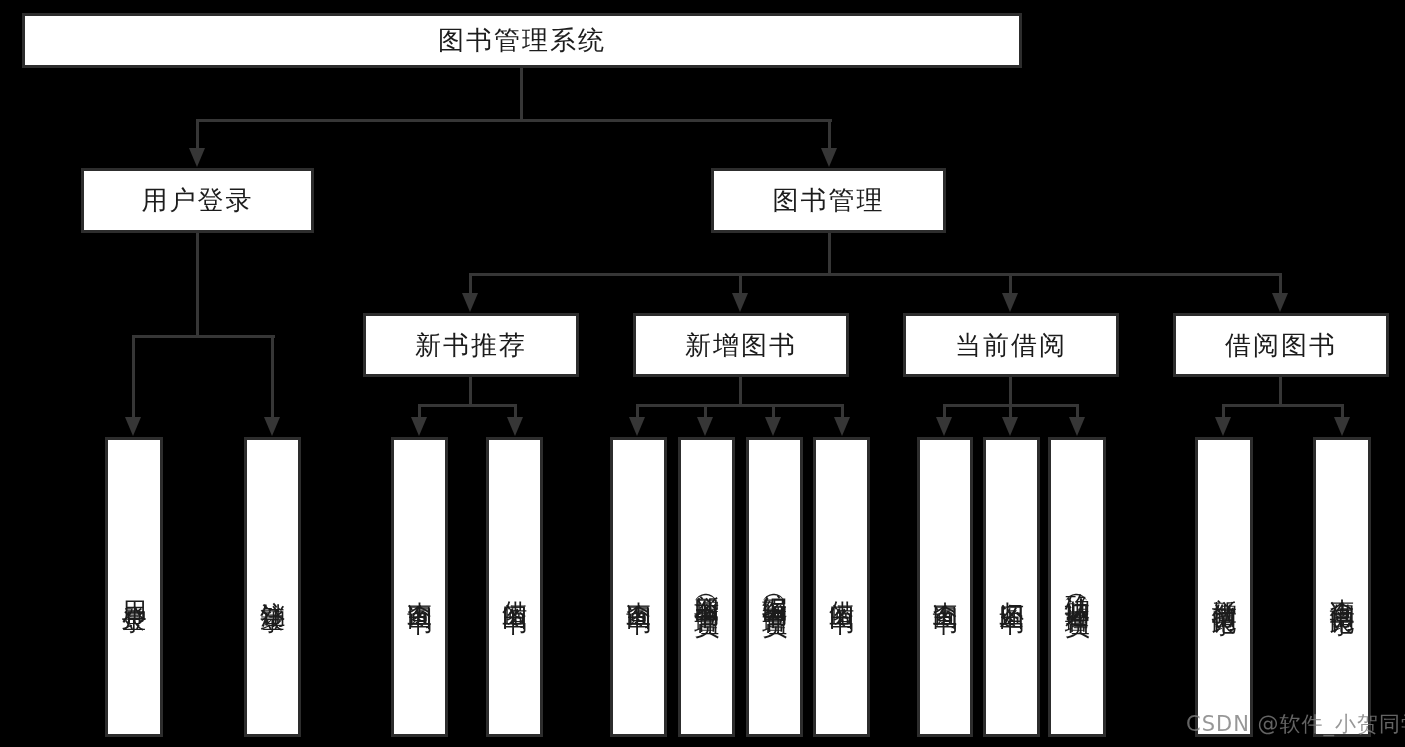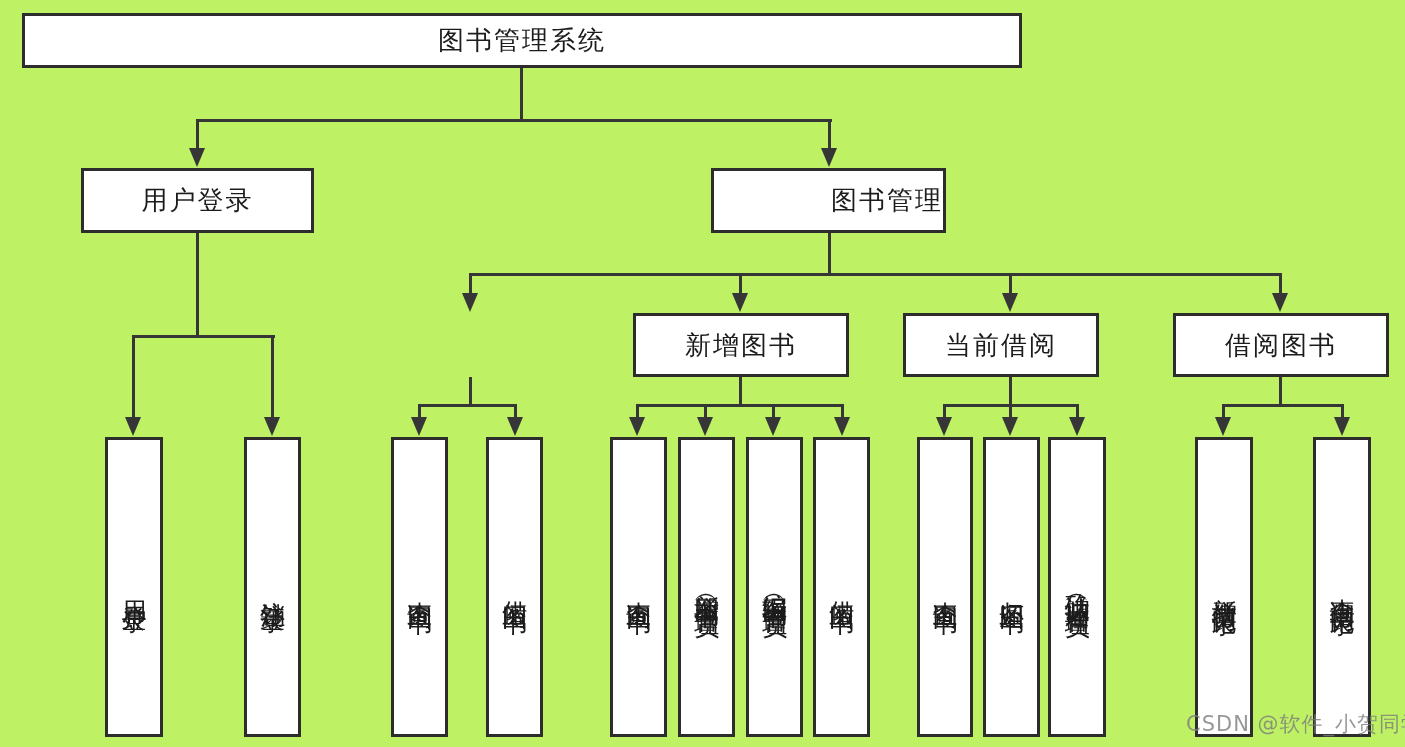--- a/index.html
+++ b/index.html
@@ -1,19 +1,19 @@
 <!DOCTYPE html>
 <html><head>
 <meta charset="utf-8">
 <style>
   html,body{margin:0;padding:0;background:#ffffff;}
   .stage{
     position:relative;
     width:1405px;height:747px;
-    background:#bef264;
+    background:#000000;
     font-family:"DejaVu Sans","Liberation Sans",sans-serif;
     overflow:hidden;
   }
   .box{
     position:absolute;
     box-sizing:border-box;
     border:3px solid #2d2d2d;
     background:#ffffff;
     display:flex;align-items:center;justify-content:center;
     color:#1c1c1c;
@@ -66,21 +66,21 @@
   <div class="vline" style="left:520px;top:68px;height:54px;"></div>
   <div class="hline" style="left:196px;top:119px;width:636px;"></div>
   <div class="vline" style="left:196px;top:119px;height:33px;"></div>
   <div class="arr" style="left:189px;top:148px;"></div>
   <div class="vline" style="left:828px;top:119px;height:33px;"></div>
   <div class="arr" style="left:821px;top:148px;"></div>
 
   <div class="box" style="left:81px;top:168px;width:233px;height:65px;">
     <span>用户登录</span>
   </div>
-  <div class="box" style="left:711px;top:168px;width:235px;height:65px;justify-content:flex-end;">
+  <div class="box" style="left:711px;top:168px;width:235px;height:65px;">
     <span>图书管理</span>
   </div>
 
   <div class="vline" style="left:196px;top:233px;height:104px;"></div>
   <div class="hline" style="left:132px;top:335px;width:143px;"></div>
   <div class="vline" style="left:132px;top:335px;height:86px;"></div>
   <div class="arr" style="left:125px;top:417px;"></div>
   <div class="vline" style="left:271px;top:335px;height:86px;"></div>
   <div class="arr" style="left:264px;top:417px;"></div>
 
@@ -88,24 +88,27 @@
   <div class="hline" style="left:469px;top:273px;width:813px;"></div>
   <div class="vline" style="left:469px;top:273px;height:24px;"></div>
   <div class="arr" style="left:462px;top:293px;"></div>
   <div class="vline" style="left:739px;top:273px;height:24px;"></div>
   <div class="arr" style="left:732px;top:293px;"></div>
   <div class="vline" style="left:1009px;top:273px;height:24px;"></div>
   <div class="arr" style="left:1002px;top:293px;"></div>
   <div class="vline" style="left:1279px;top:273px;height:24px;"></div>
   <div class="arr" style="left:1272px;top:293px;"></div>
 
+  <div class="box" style="left:363px;top:313px;width:216px;height:64px;">
+    <span>新书推荐</span>
+  </div>
   <div class="box" style="left:633px;top:313px;width:216px;height:64px;">
     <span>新增图书</span>
   </div>
-  <div class="box" style="left:903px;top:313px;width:196px;height:64px;text-align:center;">
+  <div class="box" style="left:903px;top:313px;width:216px;height:64px;text-align:center;">
     <span>当前借阅</span>
   </div>
   <div class="box" style="left:1173px;top:313px;width:216px;height:64px;">
     <span>借阅图书</span>
   </div>
 
   <div class="vline" style="left:469px;top:377px;height:29px;"></div>
   <div class="hline" style="left:418px;top:404px;width:99px;"></div>
   <div class="vline" style="left:418px;top:404px;height:18px;"></div>
   <div class="arr" style="left:411px;top:417px;"></div>

